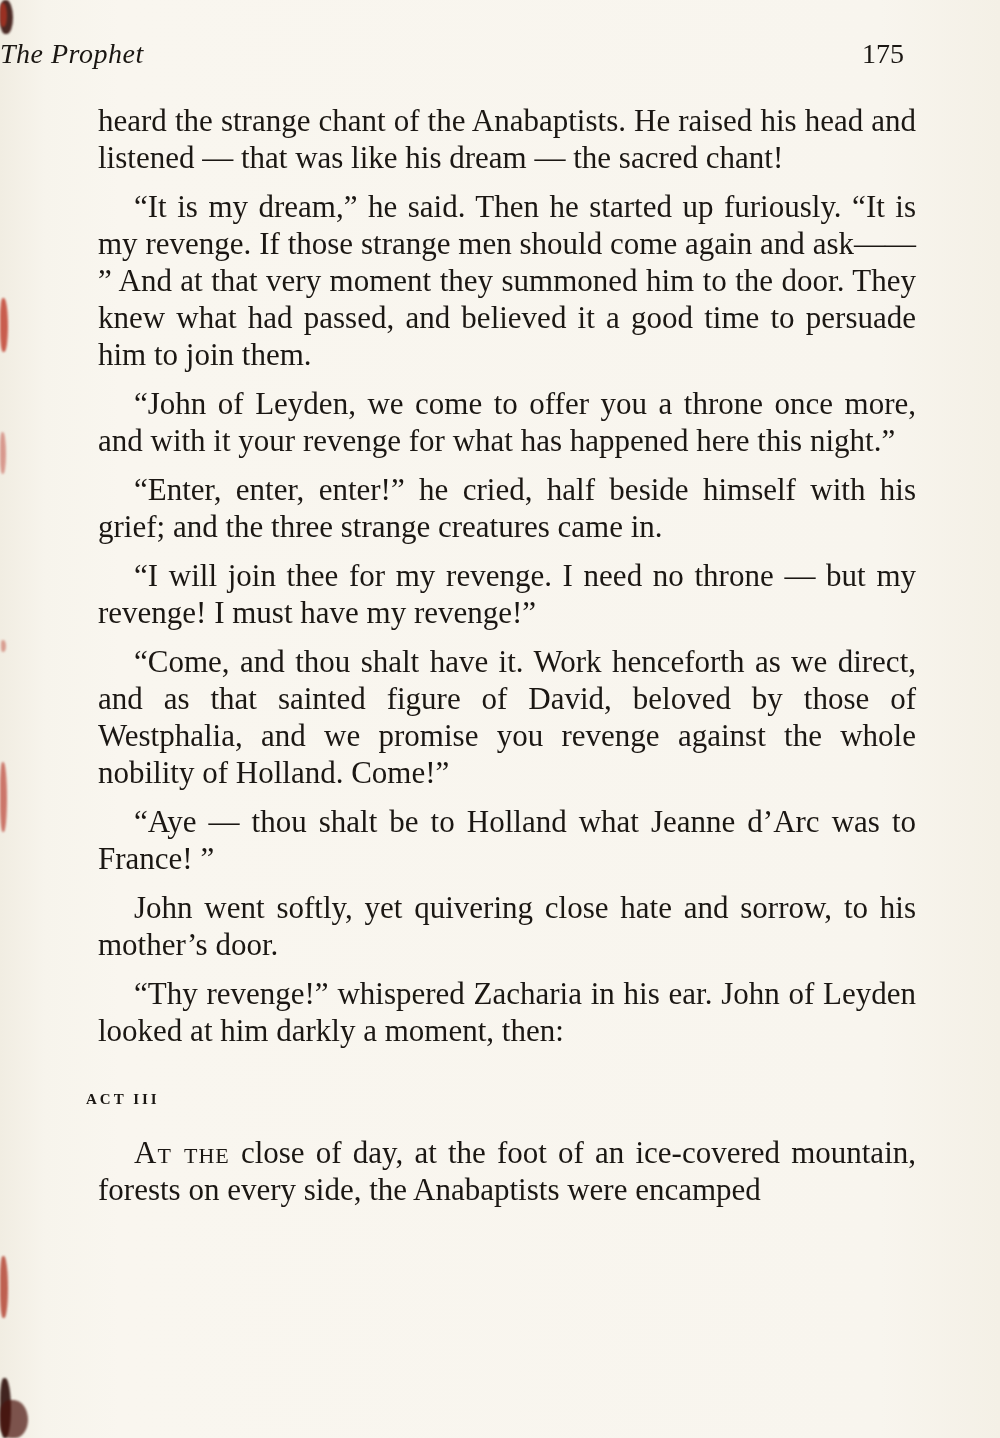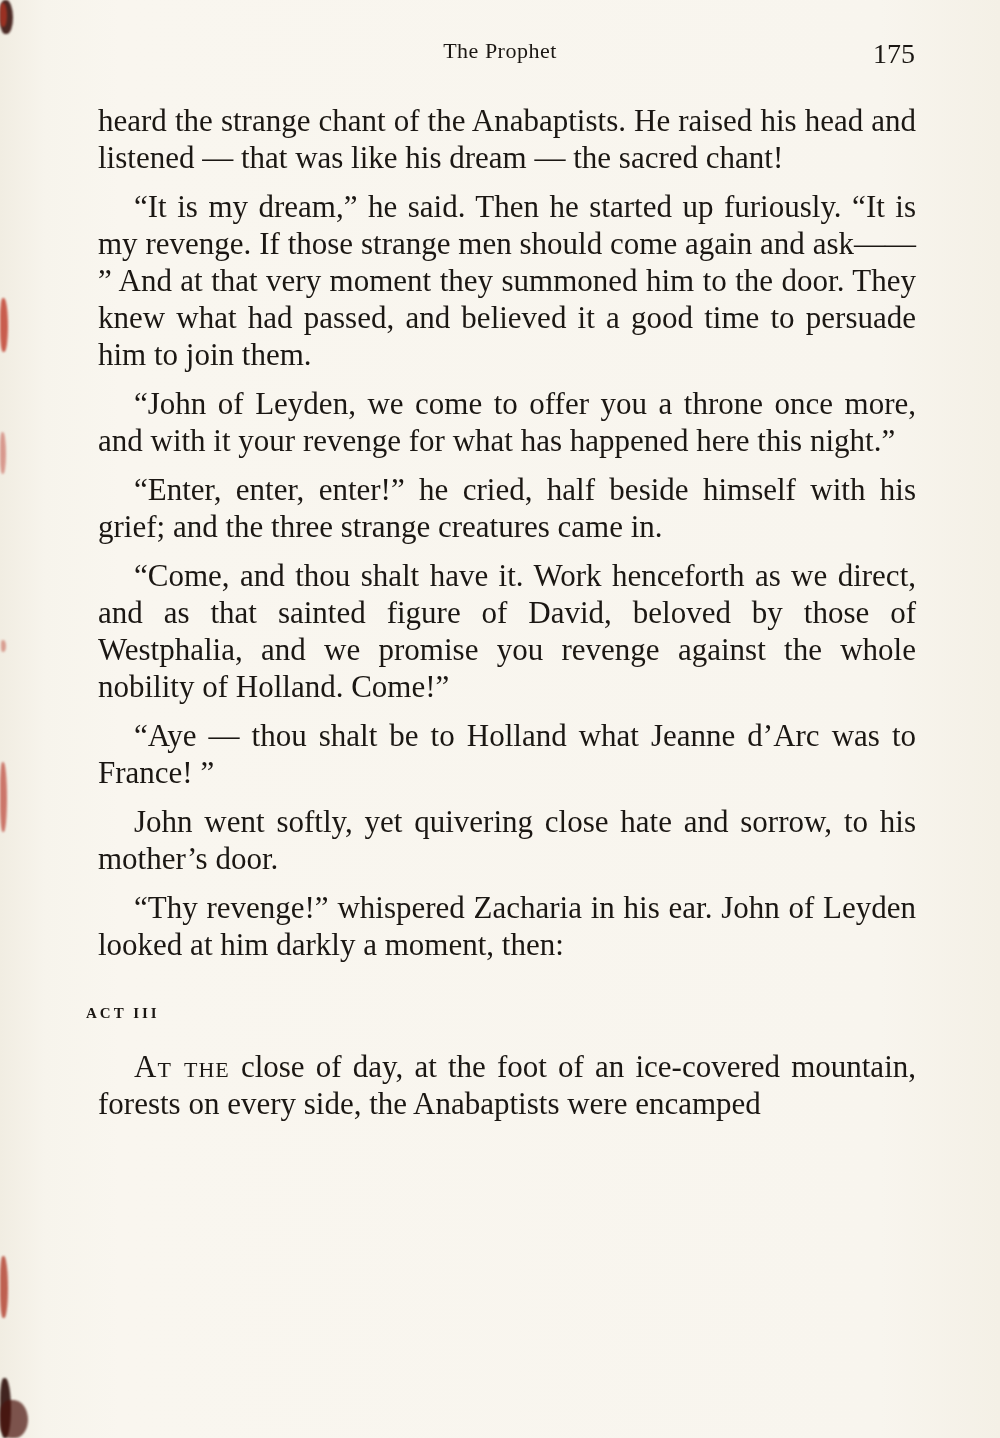--- a/index.html
+++ b/index.html
@@ -26,28 +26,29 @@
     filter: blur(1.2px);
     border-radius: 40% 60% 55% 45%;
   }
   .header {
     position: relative;
     padding-top: 38px;
     height: 42px;
   }
   .running-title {
     display: block;
-    text-align: center;
-    font-size: 22px;
+    text-align: left;
+    font-style: italic;
+    font-size: 28px;
     letter-spacing: 0.5px;
   }
   .page-number {
     position: absolute;
     top: 38px;
-    right: 85px;
+    right: 96px;
     font-size: 28px;
   }
   .body-text {
     margin: 22px 72px 0 86px;
     text-align: justify;
     font-size: 31px;
     line-height: 37px;
   }
   .body-text p {
     margin: 12px;
@@ -88,20 +89,21 @@
   <div class="header">
     <span class="running-title">The Prophet</span>
     <span class="page-number">175</span>
   </div>
 
   <div class="body-text" id="content">
       <p class="no-indent">heard the strange chant of the Anabaptists. He raised his head and listened — that was like his dream — the sacred chant!</p>
       <p class="indent">“It is my dream,” he said. Then he started up furiously. “It is my revenge. If those strange men should come again and ask—— ” And at that very moment they summoned him to the door. They knew what had passed, and believed it a good time to persuade him to join them.</p>
       <p class="indent">“John of Leyden, we come to offer you a throne once more, and with it your revenge for what has happened here this night.”</p>
       <p class="indent">“Enter, enter, enter!” he cried, half beside himself with his grief; and the three strange creatures came in.</p>
+      <p class="indent">“I will join thee for my revenge. I need no throne — but my revenge! I must have my revenge!”</p>
       <p class="indent">“Come, and thou shalt have it. Work henceforth as we direct, and as that sainted figure of David, beloved by those of Westphalia, and we promise you revenge against the whole nobility of Holland. Come!”</p>
       <p class="indent">“Aye — thou shalt be to Holland what Jeanne d’Arc was to France! ”</p>
       <p class="indent">John went softly, yet quivering close hate and sorrow, to his mother’s door.</p>
       <p class="indent">“Thy revenge!” whispered Zacharia in his ear. John of Leyden looked at him darkly a moment, then:</p>
       <div class="act-heading">ACT III</div>
       <p class="indent"><span class="smallcaps">At the</span> close of day, at the foot of an ice-covered mountain, forests on every side, the Anabaptists were encamped</p>
     </div>
 
 </div>
 

